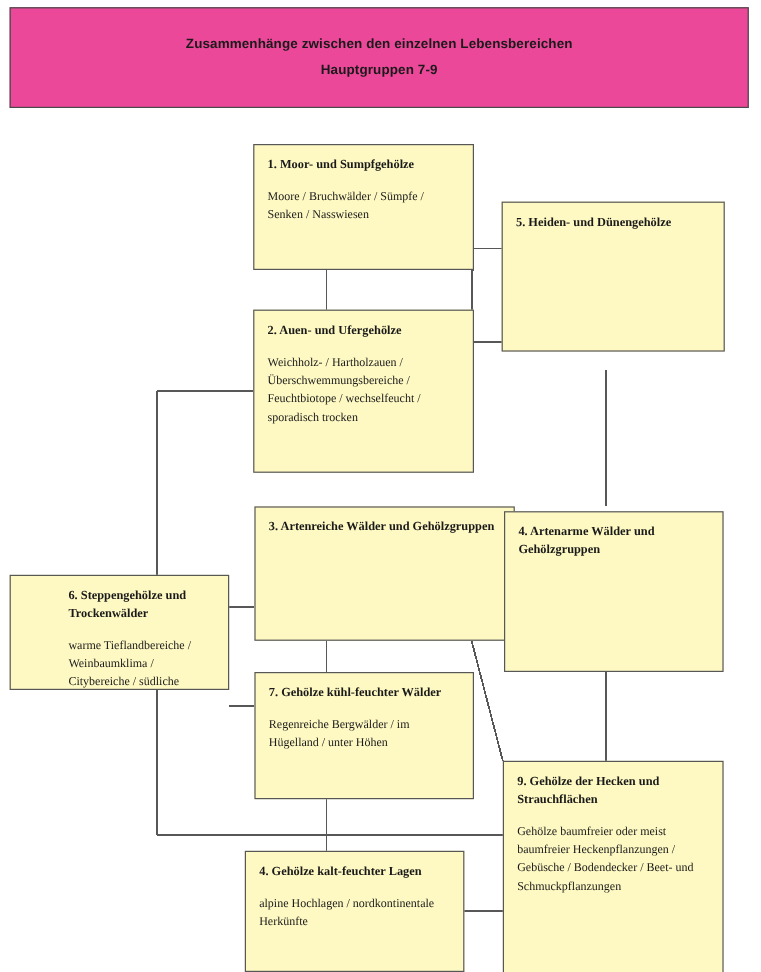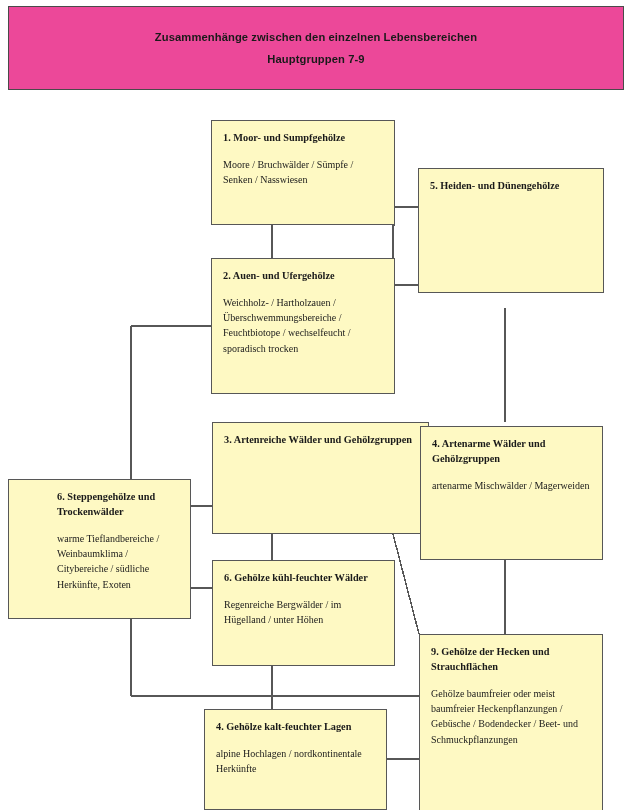--- a/index.html
+++ b/index.html
@@ -70,21 +70,21 @@
     line-height:1.52;
     margin:0;
   }
   .node.spaced .title{ margin-bottom:22px; }
   
   #node1{ left:211px; top:120px; width:184px; height:105px; }
   #node5{ left:418px; top:168px; width:186px; height:125px; }
   #node2{ left:211px; top:258px; width:184px; height:136px; }
   #node3{ left:212px; top:422px; width:217px; height:112px; }
   #node4{ left:420px; top:426px; width:183px; height:134px; }
-  #node6{ left:8px;  top:479px; width:183px; height:140px;padding-left:48px; }
+  #node6{ left:8px;  top:479px; width:183px; height:96px;padding-left:48px; }
   #node7{ left:212px; top:560px; width:183px; height:106px; }
   #node9{ left:419px; top:634px; width:184px; height:224px; }
   #node8{ left:204px; top:709px; width:183px; height:101px; }
 </style>
 </head>
 <body>
 
 <div id="page">
 
   <div class="header-box">
@@ -147,30 +147,29 @@
     <div class="title">2. Auen- und Ufergehölze</div>
     <div class="body">Weichholz- / Hartholzauen / Überschwemmungsbereiche / Feuchtbiotope / wechselfeucht / sporadisch trocken</div>
   </div>
 
   <div class="node" id="node3">
     <div class="title">3. Artenreiche Wälder und Gehölzgruppen</div>
   </div>
 
   <div class="node" id="node4">
     <div class="title">4. Artenarme Wälder und Gehölzgruppen</div>
-    <div class="body">artenarme Mischwälder / Magerweiden</div>
   </div>
 
   <div class="node" id="node6">
     <div class="title">6. Steppengehölze und Trockenwälder</div>
     <div class="body">warme Tieflandbereiche / Weinbaumklima / Citybereiche / südliche Herkünfte, Exoten</div>
   </div>
 
   <div class="node" id="node7">
-    <div class="title">6. Gehölze kühl-feuchter Wälder</div>
+    <div class="title">7. Gehölze kühl-feuchter Wälder</div>
     <div class="body">Regenreiche Bergwälder / im Hügelland / unter Höhen</div>
   </div>
 
   <div class="node" id="node9">
     <div class="title">9. Gehölze der Hecken und Strauchflächen</div>
     <div class="body">Gehölze baumfreier oder meist baumfreier Heckenpflanzungen / Gebüsche / Bodendecker / Beet- und Schmuckpflanzungen</div>
   </div>
 
   <div class="node" id="node8">
     <div class="title">4. Gehölze kalt-feuchter Lagen</div>

